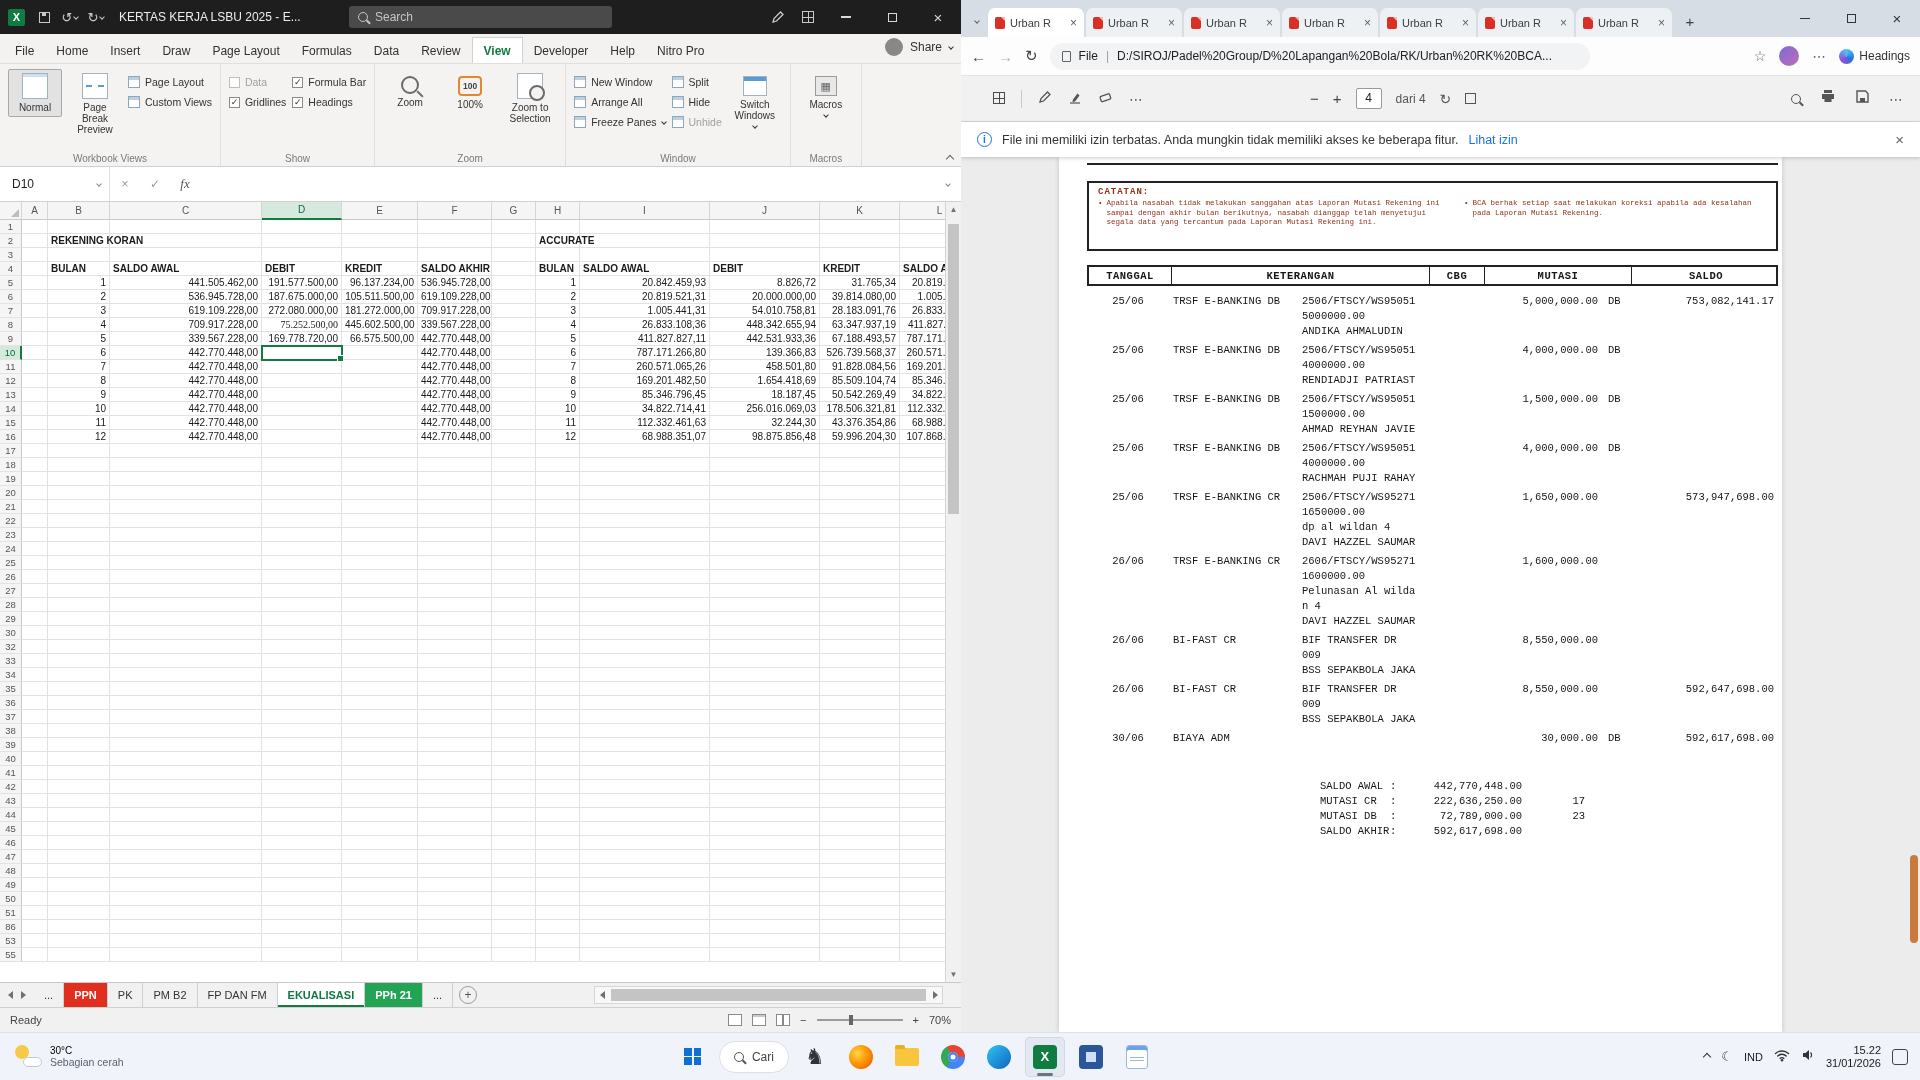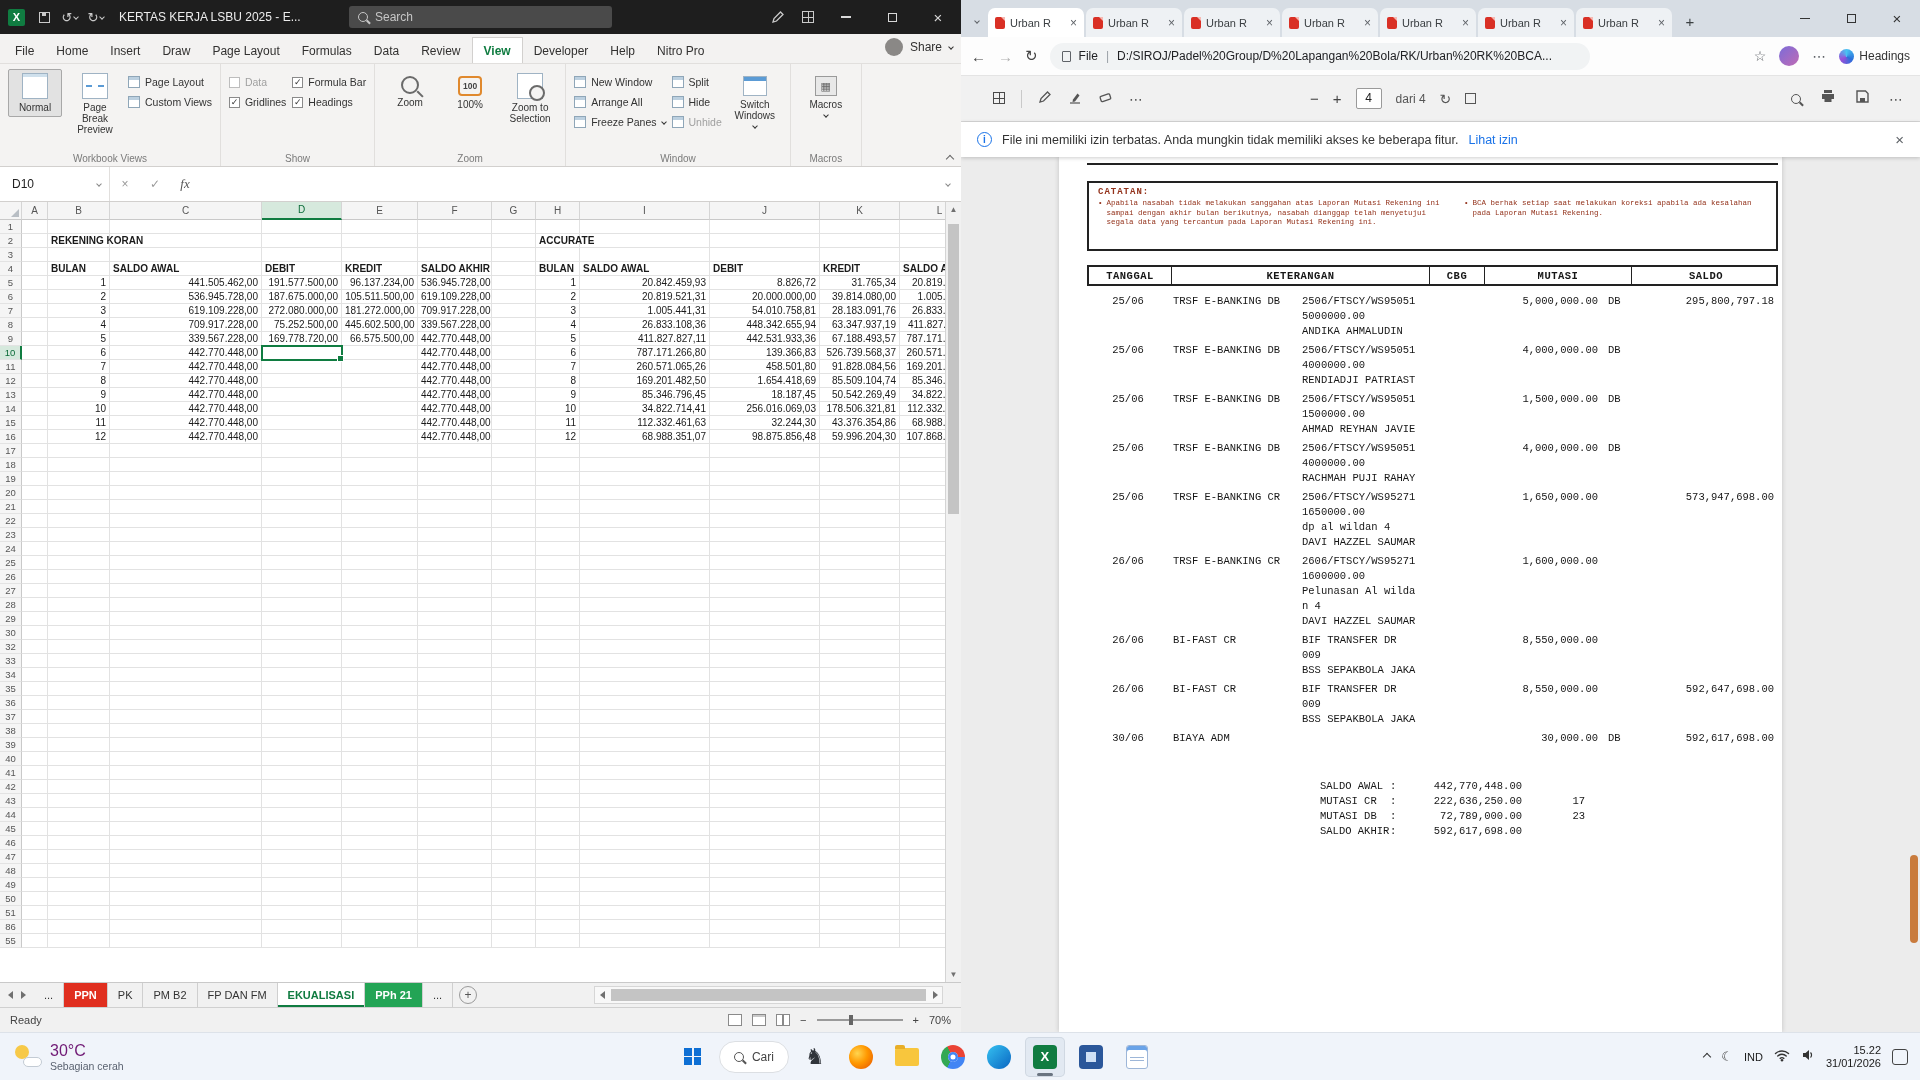--- a/index.html
+++ b/index.html
@@ -195,21 +195,21 @@
 .sum-val { position:absolute; left:275px; width:160px; text-align:right; }
 .sum-count { position:absolute; left:462px; width:36px; text-align:right; }
 .pdf-scrollthumb { position:absolute; right:2px; top:698px; width:8px; height:88px; background:#c97b3d; border-radius:4px; }
 
 
 #taskbar { position:absolute; left:0; top:1032px; width:1920px; height:48px; background:#f0f4fa; border-top:1px solid #dde2e9; display:flex; align-items:center; }
 .tb-weather { display:flex; align-items:center; gap:8px; padding:0 14px; height:100%; }
 .w-ico { position:relative; width:28px; height:26px; flex:none; }
 .w-sun { position:absolute; left:1px; top:1px; width:14px; height:14px; border-radius:50%; background:#f7c948; }
 .w-cloud { position:absolute; right:0; bottom:3px; width:19px; height:10px; border-radius:6px; background:#fff; border:1px solid #c3cbd4; }
-.w-temp { font-size:16px; color:#701a75; }
+.w-temp { font-size:10px; color:#000000; }
 .w-desc { font-size:10.5px; color:#5a6270; }
 .tb-center { display:flex; align-items:center; gap:6px; margin:0 auto; }
 .tb-ico { width:40px; height:40px; border-radius:5px; display:flex; align-items:center; justify-content:center; position:relative; }
 .tb-ico.active { background:#e2e9f2; box-shadow:inset 0 0 0 1px #d0d8e2; }
 .tb-ico.active::after { content:''; position:absolute; bottom:1px; left:12px; width:16px; height:3px; border-radius:2px; background:#6a7480; }
 .ic-win { width:17px; height:17px; display:grid; grid-template-columns:1fr 1fr; grid-template-rows:1fr 1fr; gap:1.5px; }
 .ic-win span { background:#0e6fd4; }
 .tb-search { height:32px; background:#fff; border:1px solid #dcdfe3; border-radius:17px; display:flex; align-items:center; gap:8px; padding:0 14px; font-size:12px; color:#444; }
 .ic-knight { font-size:22px; color:#30343a; line-height:1; }
 .ic-firefox { width:24px; height:24px; border-radius:50%; background:radial-gradient(circle at 35% 35%,#ffd54f 0%,#ff9800 45%,#e65100 100%); }
@@ -536,21 +536,21 @@
               <div class="xc num" style="width: 130px;">1.005.441,31</div>
               <div class="xc num" style="width: 110px;">54.010.758,81</div>
               <div class="xc num" style="width: 80px;">28.183.091,76</div>
               <div class="xc num" style="width: 80px;">26.833.108,36</div>
             </div>
             <div class="xrow">
               <div class="xrh">8</div>
               <div class="xc" style="width: 26px;"></div>
               <div class="xc num" style="width: 62px;">4</div>
               <div class="xc num" style="width: 152px;">709.917.228,00</div>
-              <div class="xc num" style="width: 80px;">75.252.500,00</div>
+              <div class="xc num" style="width: 80px; font-family: Liberation Serif, serif;">75.252.500,00</div>
               <div class="xc num" style="width: 76px;">445.602.500,00</div>
               <div class="xc num" style="width: 74px;">339.567.228,00</div>
               <div class="xc" style="width: 44px;"></div>
               <div class="xc num" style="width: 44px;">4</div>
               <div class="xc num" style="width: 130px;">26.833.108,36</div>
               <div class="xc num" style="width: 110px;">448.342.655,94</div>
               <div class="xc num" style="width: 80px;">63.347.937,19</div>
               <div class="xc num" style="width: 80px;">411.827.827,11</div>
             </div>
             <div class="xrow">
@@ -1178,20 +1178,35 @@
               <div class="xc" style="width: 74px;"></div>
               <div class="xc" style="width: 44px;"></div>
               <div class="xc" style="width: 44px;"></div>
               <div class="xc" style="width: 130px;"></div>
               <div class="xc" style="width: 110px;"></div>
               <div class="xc" style="width: 80px;"></div>
               <div class="xc" style="width: 80px;"></div>
             </div>
             <div class="xrow">
               <div class="xrh">86</div>
+              <div class="xc" style="width: 26px;"></div>
+              <div class="xc" style="width: 62px;"></div>
+              <div class="xc" style="width: 152px;"></div>
+              <div class="xc" style="width: 80px;"></div>
+              <div class="xc" style="width: 76px;"></div>
+              <div class="xc" style="width: 74px;"></div>
+              <div class="xc" style="width: 44px;"></div>
+              <div class="xc" style="width: 44px;"></div>
+              <div class="xc" style="width: 130px;"></div>
+              <div class="xc" style="width: 110px;"></div>
+              <div class="xc" style="width: 80px;"></div>
+              <div class="xc" style="width: 80px;"></div>
+            </div>
+            <div class="xrow">
+              <div class="xrh">53</div>
               <div class="xc" style="width: 26px;"></div>
               <div class="xc" style="width: 62px;"></div>
               <div class="xc" style="width: 152px;"></div>
               <div class="xc" style="width: 80px;"></div>
               <div class="xc" style="width: 76px;"></div>
               <div class="xc" style="width: 74px;"></div>
               <div class="xc" style="width: 44px;"></div>
               <div class="xc" style="width: 44px;"></div>
               <div class="xc" style="width: 130px;"></div>
               <div class="xc" style="width: 110px;"></div>
@@ -1413,21 +1428,21 @@
             <div class="txn" style="height: 45px;">
               <div class="txn-date">25/06</div>
               <div class="txn-type">TRSF E-BANKING DB</div>
               <div class="txn-details">
                 <div class="txn-dline">2506/FTSCY/WS95051</div>
                 <div class="txn-dline">5000000.00</div>
                 <div class="txn-dline">ANDIKA AHMALUDIN</div>
               </div>
               <div class="txn-mutasi">5,000,000.00</div>
               <div class="txn-flag">DB</div>
-              <div class="txn-saldo">295,800,797.18</div>
+              <div class="txn-saldo">753,082,141.17</div>
             </div>
             <div class="txn" style="height: 45px;">
               <div class="txn-date">25/06</div>
               <div class="txn-type">TRSF E-BANKING DB</div>
               <div class="txn-details">
                 <div class="txn-dline">2506/FTSCY/WS95051</div>
                 <div class="txn-dline">4000000.00</div>
                 <div class="txn-dline">RENDIADJI PATRIAST</div>
               </div>
               <div class="txn-mutasi">4,000,000.00</div>

